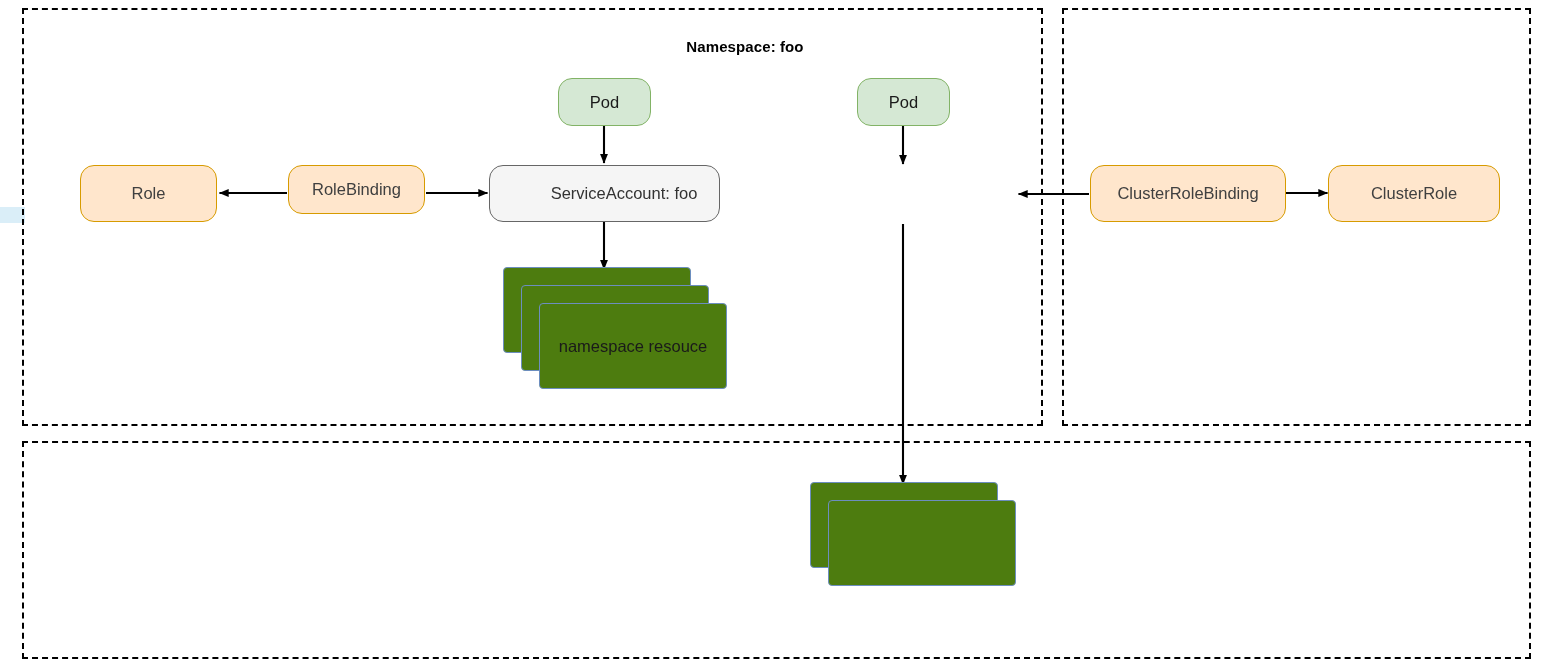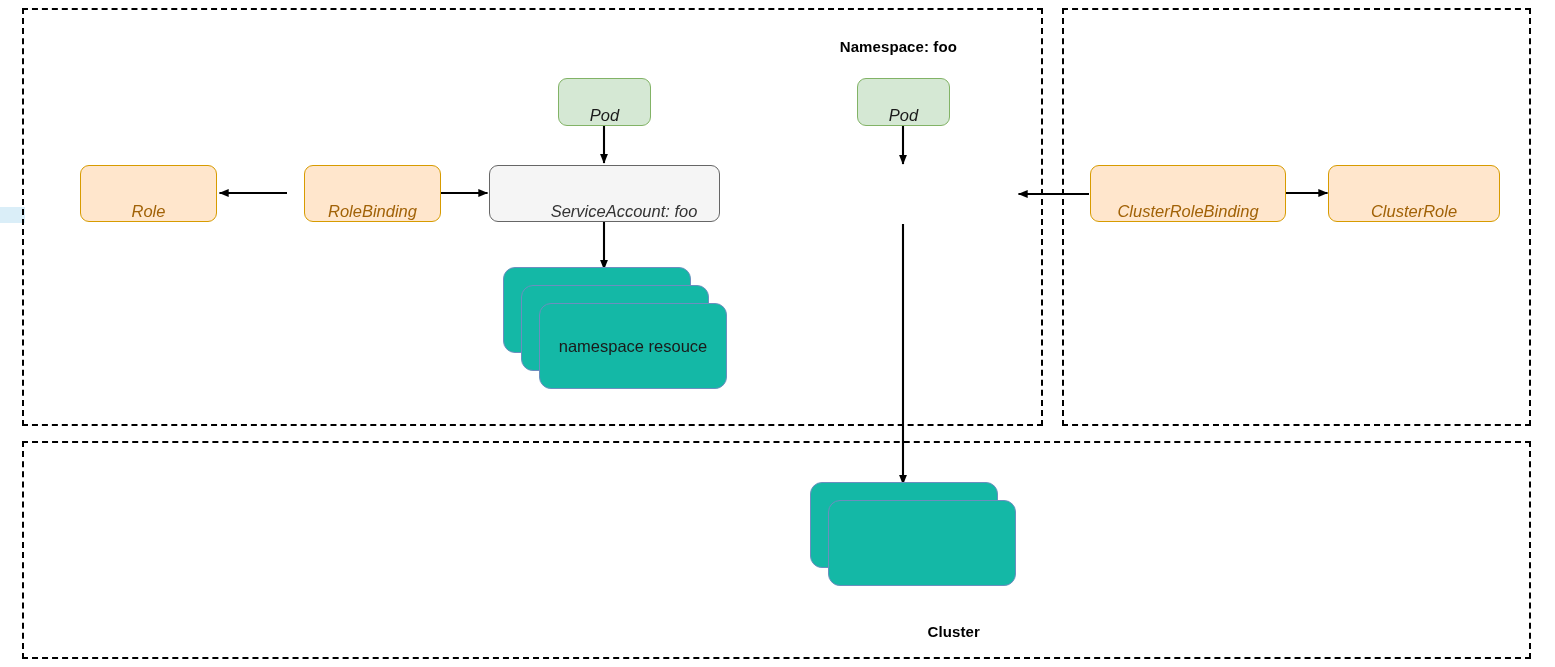--- a/index.html
+++ b/index.html
@@ -24,63 +24,62 @@
     border: 2px dashed #000000;
     box-sizing: border-box;
     background: transparent;
   }
   .group-label {
     position: absolute;
     font-size: 15px;
     font-weight: bold;
     color: #000000;
     white-space: nowrap;
-    text-align: right;
+    text-align: center;
     letter-spacing: 0.1px;
   }
   
   .node {
     position: absolute;
     box-sizing: border-box;
-    border-radius: 9px;
+    border-radius: 14px;
     display: flex;
-    align-items: flex-end;
+    align-items: center;
     justify-content: center;
     font-size: 16.5px;
     line-height: 1.15;
     white-space: nowrap;
     text-align: center;
-    font-style: italic;
   }
   .node.orange {
     background: #ffe6cc;
     border: 1.6px solid #d79b00;
-    color: #a16207;
+    color: #404040;
   }
   .node.green {
     background: #d5e8d4;
     border: 1.6px solid #82b366;
     color: #1a1a1a;
   }
   .node.gray {
     background: #f5f5f5;
     border: 1.6px solid #666666;
     color: #333333;
     padding-left: 39px;
   }
   
   .stack {
     position: absolute;
   }
   .stack .card {
     position: absolute;
     box-sizing: border-box;
-    background: #14b8a6;
+    background: #4d7c0f;
     border: 1.4px solid #6c8ebf;
-    border-radius: 12px;
+    border-radius: 4px;
   }
   .stack .card.front {
     display: flex;
     align-items: center;
     justify-content: center;
     font-size: 16.5px;
     color: #1a1a1a;
     white-space: nowrap;
   }
   
@@ -112,21 +111,20 @@
   <div class="artifact" style="left:0px; top:207px; width:25px; height:16px;"></div>
 
   <div class="group" style="left:22px; top:8px; width:1021px; height:418px;"></div>
 
   <div class="group" style="left:1062px; top:8px; width:469px; height:418px;"></div>
 
   <div class="group" style="left:22px; top:441px; width:1509px; height:218px;"></div>
 
   <div class="group-label" style="left:533px; top:38px; width:424px;">Namespace: foo</div>
 
-  <div class="group-label" style="left:580px; top:623px; width:400px;">Cluster</div>
 
   <svg class="edge-svg" viewBox="0 0 1555 667" xmlns="http://www.w3.org/2000/svg">
     <defs>
       <marker id="arrowhead" markerWidth="10" markerHeight="8" refX="9.2" refY="4" orient="auto" markerUnits="userSpaceOnUse">
         <path d="M0,0 L10,4 L0,8 z" fill="#000000"></path>
       </marker>
     </defs>
 
     <line class="edge-line" x1="287" y1="193" x2="219.5" y2="193" marker-end="url(#arrowhead)"></line>
 
@@ -142,21 +140,21 @@
 
     <line class="edge-line" x1="1286" y1="193" x2="1327.5" y2="193" marker-end="url(#arrowhead)"></line>
 
     <line class="edge-line" x1="903" y1="224" x2="903" y2="484" marker-end="url(#arrowhead)"></line>
   </svg>
 
   <div class="node orange" style="left:80px; top:165px; width:137px; height:57px;">
     <span>Role</span>
   </div>
 
-  <div class="node orange" style="left:288px; top:165px; width:137px; height:57px;margin-left:16px;">
+  <div class="node orange" style="left:288px; top:165px; width:137px; height:49px;">
     <span>RoleBinding</span>
   </div>
 
   <div class="node green" style="left:558px; top:78px; width:93px; height:48px;">
     <span>Pod</span>
   </div>
 
   <div class="node gray" style="left:489px; top:165px; width:231px; height:57px;">
     <span>ServiceAccount: foo</span>
   </div>

